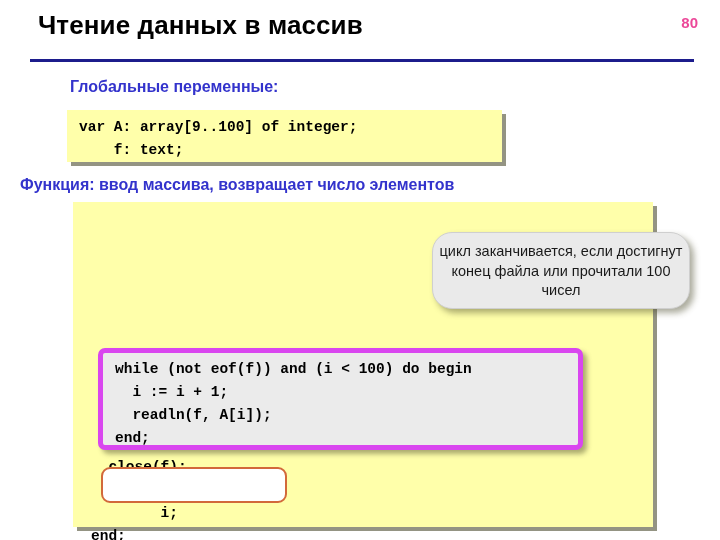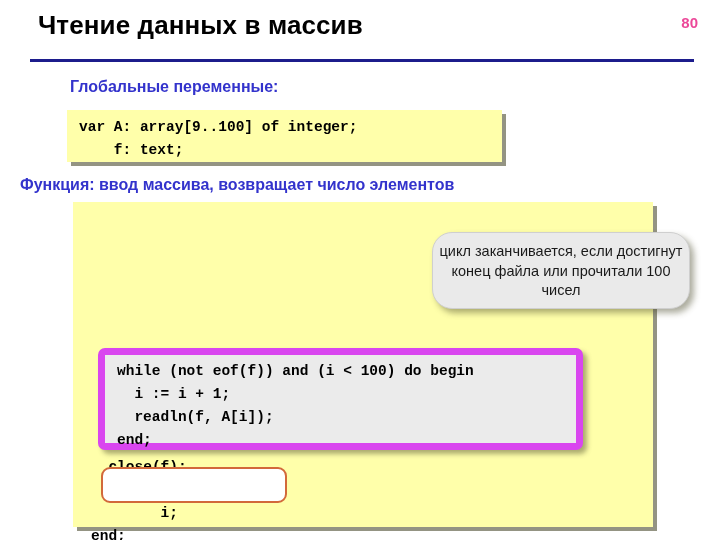--- a/index.html
+++ b/index.html
@@ -99,21 +99,21 @@
   }
 
   
   #while-block {
     position: absolute;
     left: 98px;
     top: 348px;
     width: 485px;
     height: 102px;
     background: #ebebeb;
-    border: 7px solid #d946ef;
+    border: 5px solid #d946ef;
     border-radius: 7px;
     box-shadow: 4px 4px 5px rgba(70,70,40,0.45);
     box-sizing: border-box;
   }
   #while-code {
     position: absolute;
     left: 12px;
     top: 5px;
   }
 

